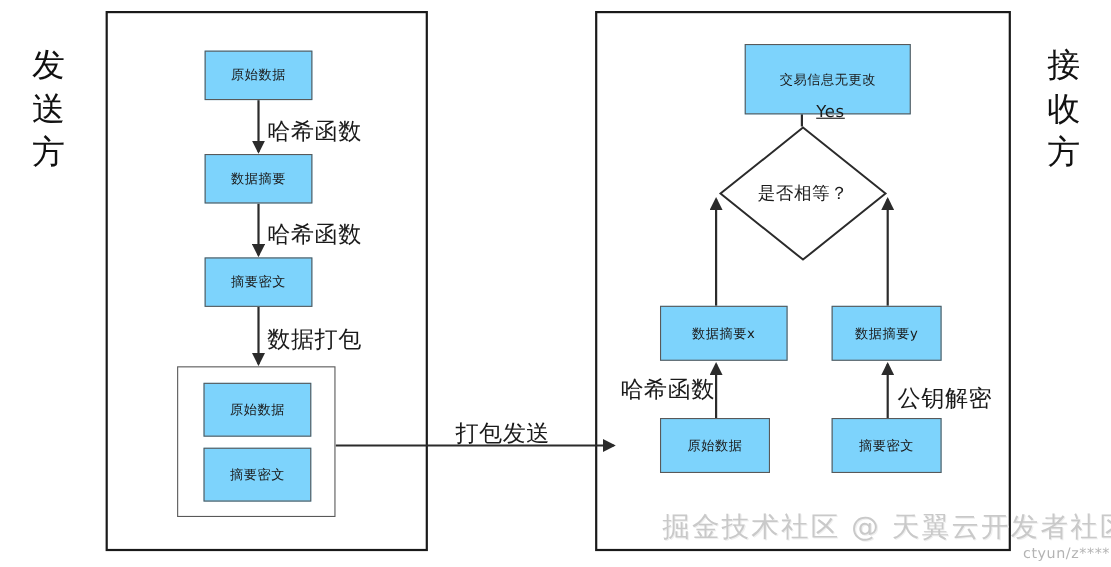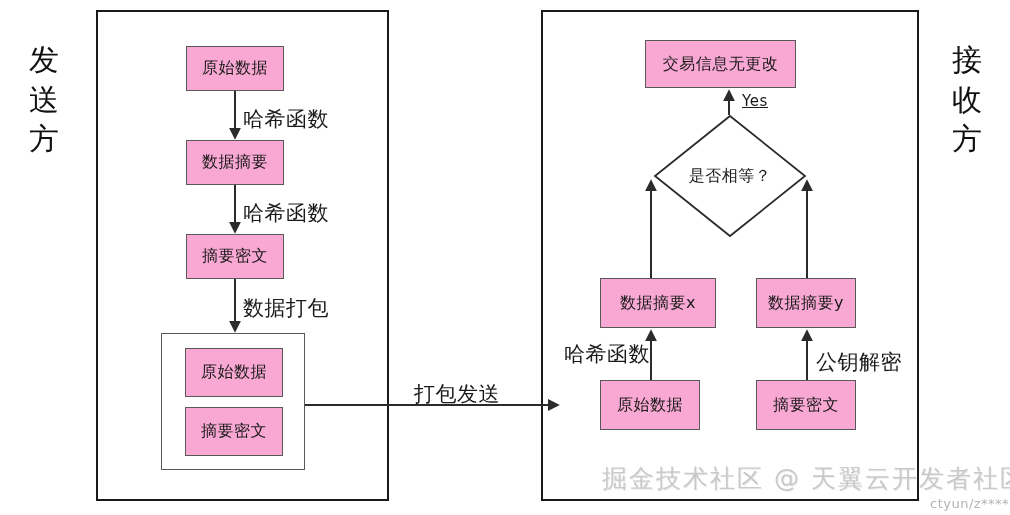--- a/index.html
+++ b/index.html
@@ -35,47 +35,47 @@
     letter-spacing: 0px;
     white-space: pre-line;
     font-weight: 400;
   }
   #label-sender   { left: 21px;  top: 40px; }
   #label-receiver { left: 944px; top: 40px; }
 
   .node {
     position: absolute;
     border: 1.6px solid #595959;
-    background: #f9a8d4;
+    background: #7dd3fc;
     box-sizing: border-box;
     display: flex;
     align-items: center;
     justify-content: center;
-    font-size: 16px;
+    font-size: 12px;
     color: #1a1a1a;
     letter-spacing: 0.5px;
     white-space: nowrap;
   }
   .node-group {
     position: absolute;
     border: 1.6px solid #595959;
     background: #ffffff;
     box-sizing: border-box;
   }
 
   
   #n-raw1      { left: 186px; top: 46px;  width: 98px; height: 45px; }
   #n-digest    { left: 186px; top: 140px; width: 98px; height: 45px; }
   #n-cipher    { left: 186px; top: 234px; width: 98px; height: 45px; }
   #g-package   { left: 161px; top: 333px; width: 144px; height: 137px; }
   #n-pack-raw  { left: 185px; top: 348px; width: 98px; height: 49px; }
   #n-pack-cip  { left: 185px; top: 407px; width: 98px; height: 49px; }
 
   
-  #n-result    { left: 645px; top: 40px;  width: 151px; height: 48px; }
+  #n-result    { left: 677px; top: 40px;  width: 151px; height: 64px; }
   #n-digest-x  { left: 600px; top: 278px; width: 116px; height: 50px; }
   #n-digest-y  { left: 756px; top: 278px; width: 100px; height: 50px; }
   #n-raw2      { left: 600px; top: 380px; width: 100px; height: 50px; }
   #n-cipher2   { left: 756px; top: 380px; width: 100px; height: 50px; }
 
   .diamond-wrap { position: absolute; left: 653px; top: 114px; width: 154px; height: 124px; }
   .diamond-wrap svg { display: block; }
   .diamond-text {
     position: absolute;
     left: 0; top: 0; width: 154px; height: 124px;

